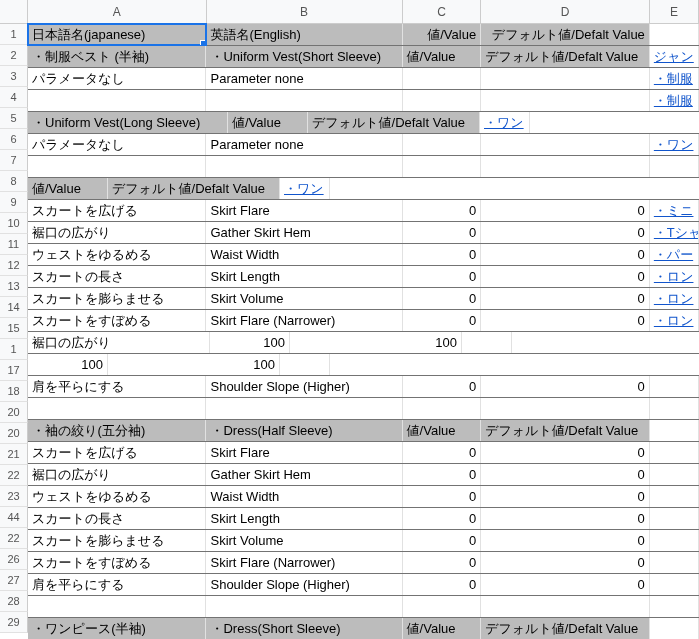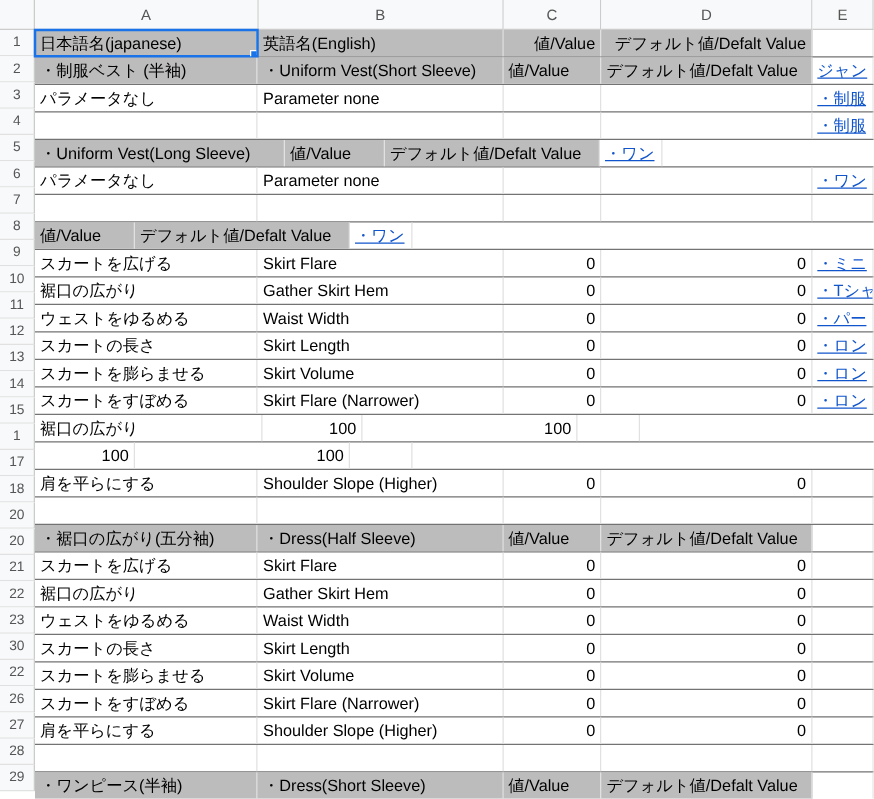--- a/index.html
+++ b/index.html
@@ -52,21 +52,21 @@
       <div class="rh">14</div>
       <div class="rh">15</div>
       <div class="rh">1</div>
       <div class="rh">17</div>
       <div class="rh">18</div>
       <div class="rh">20</div>
       <div class="rh">20</div>
       <div class="rh">21</div>
       <div class="rh">22</div>
       <div class="rh">23</div>
-      <div class="rh">30</div>
+      <div class="rh">44</div>
       <div class="rh">22</div>
       <div class="rh">26</div>
       <div class="rh">27</div>
       <div class="rh">28</div>
       <div class="rh">29</div>
     </div>
   <div class="grid" id="grid">
       <div class="row">
         <div class="cell c-a hdr hdrL sel">日本語名(japanese)</div>
         <div class="cell c-b hdr hdrL">英語名(English)</div>
@@ -205,21 +205,21 @@
         <div class="cell c-e"></div>
       </div>
       <div class="row">
         <div class="cell c-a"></div>
         <div class="cell c-b"></div>
         <div class="cell c-c"></div>
         <div class="cell c-d"></div>
         <div class="cell c-e"></div>
       </div>
       <div class="row">
-        <div class="cell c-a hdr hdrL">・裾口の広がり(五分袖)</div>
+        <div class="cell c-a hdr hdrL">・袖の絞り(五分袖)</div>
         <div class="cell c-b hdr hdrL">・Dress(Half Sleeve)</div>
         <div class="cell c-c hdr hdrL">値/Value</div>
         <div class="cell c-d hdr hdrL">デフォルト値/Defalt Value</div>
         <div class="cell c-e"></div>
       </div>
       <div class="row">
         <div class="cell c-a">スカートを広げる</div>
         <div class="cell c-b">Skirt Flare</div>
         <div class="cell c-c">0</div>
         <div class="cell c-d">0</div>

